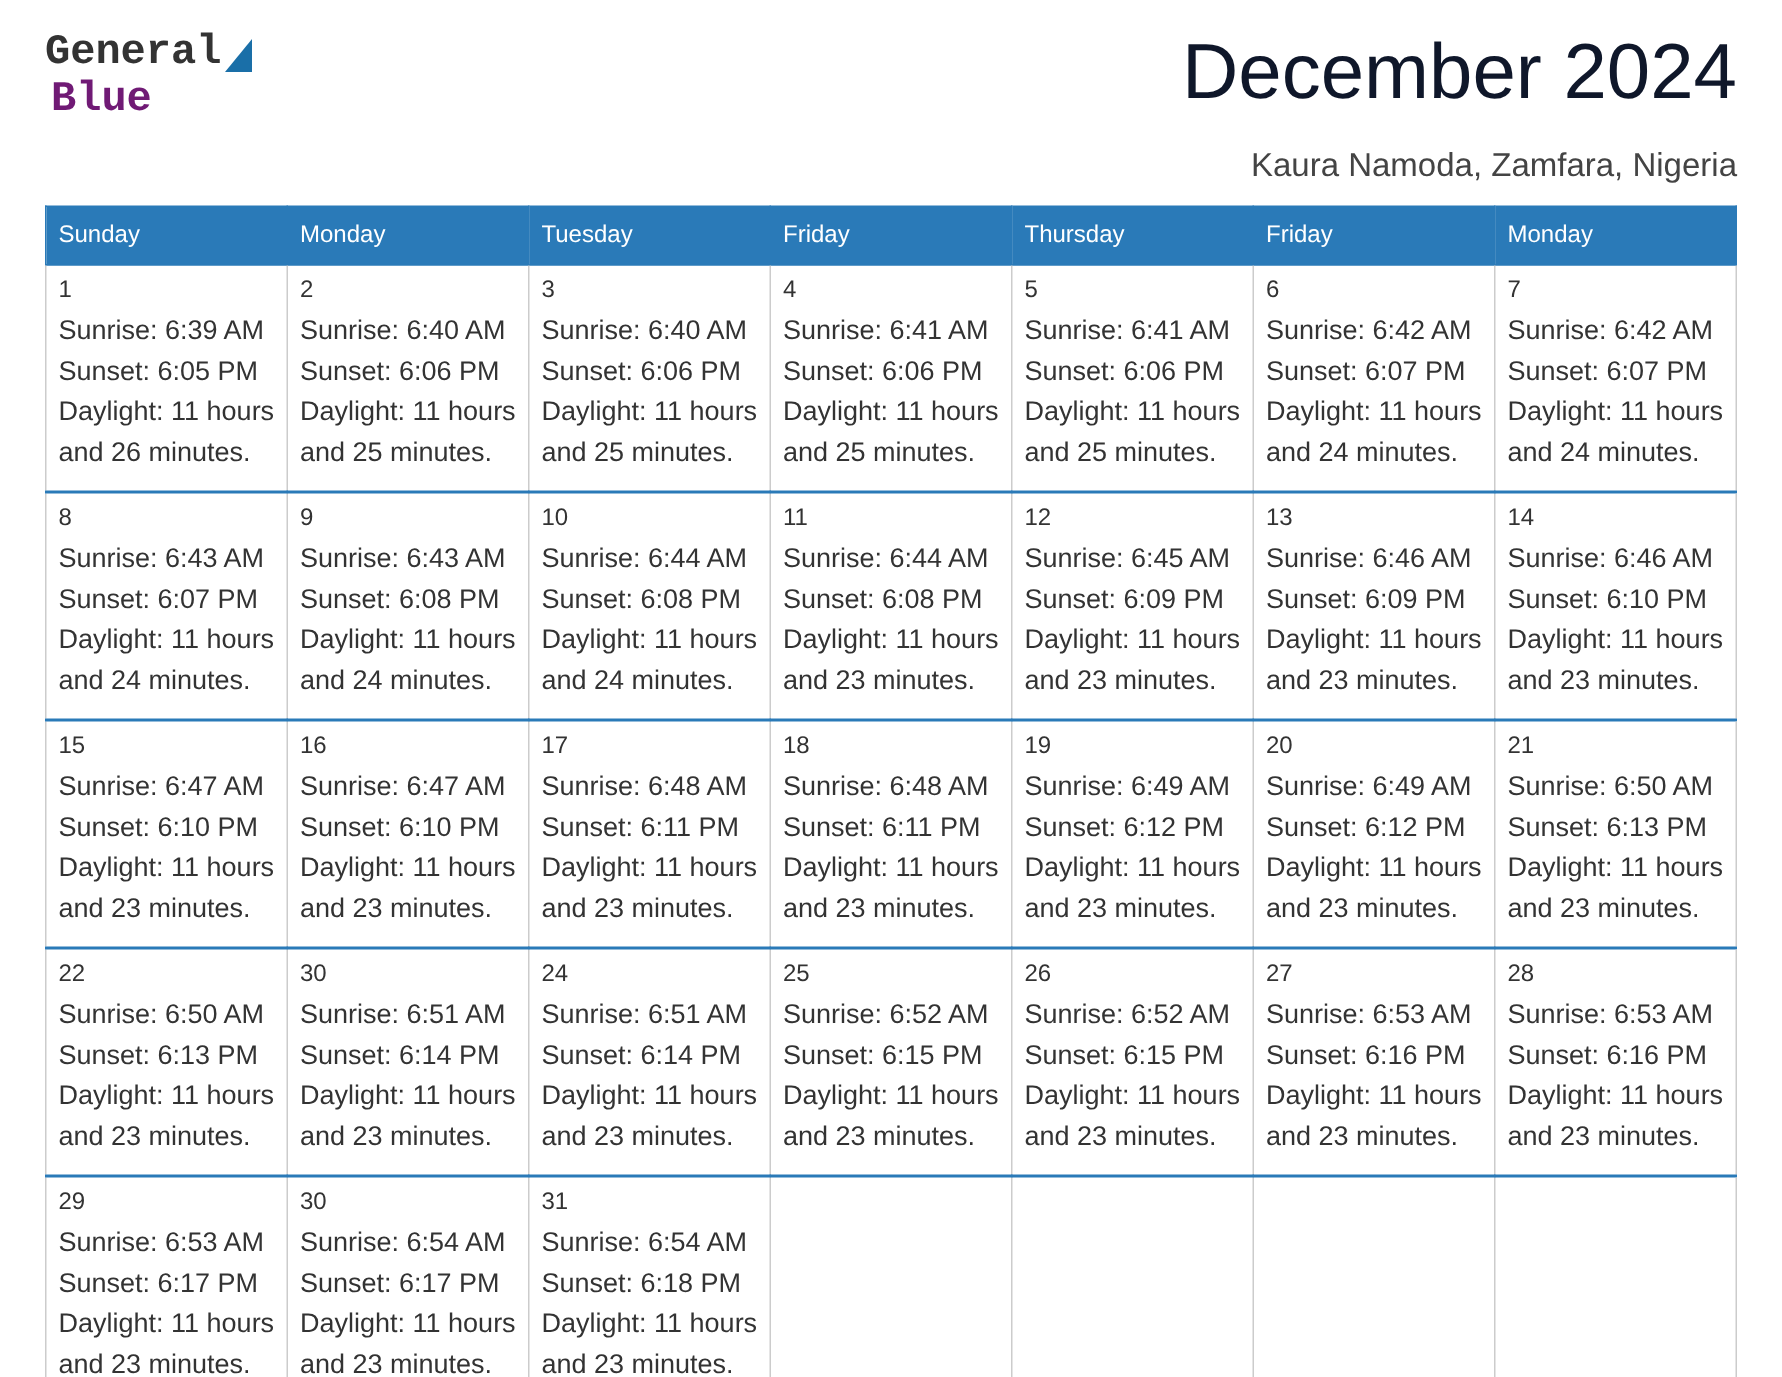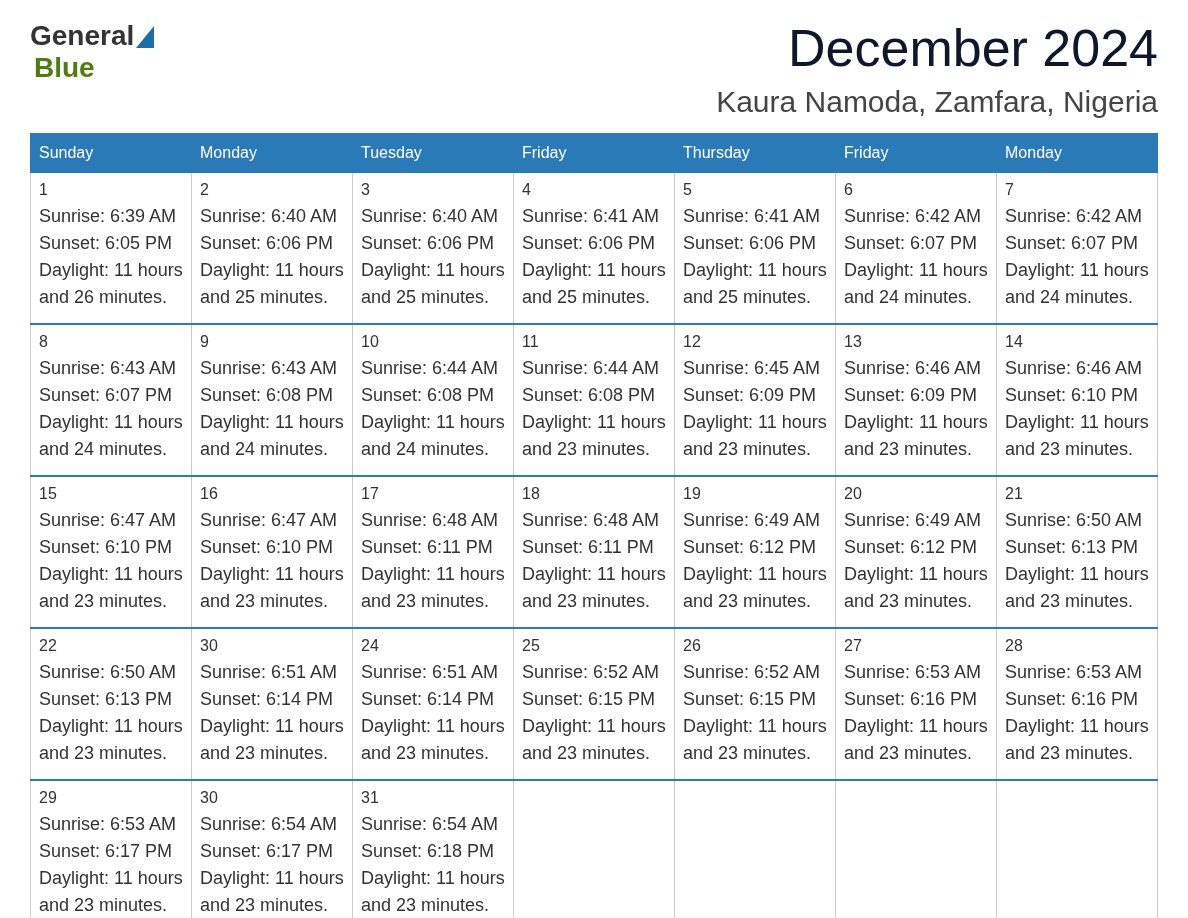--- a/index.html
+++ b/index.html
@@ -12,47 +12,48 @@
     }
     .header {
       display: flex;
       justify-content: space-between;
       align-items: flex-start;
       margin-bottom: 10px;
     }
     .logo {
       display: flex;
       gap: 4px;
+      font-family: Liberation Mono, monospace;
     }
     .logo-line1 {
       font-size: 28px;
       font-weight: bold;
       color: #333;
       display: flex;
       align-items: center;
     }
     .logo-line2 {
       font-size: 28px;
       font-weight: bold;
-      color: #4d7c0f;
+      color: #701a75;
       padding-left: 4px;
     }
     .title-section {
       text-align: right;
     }
     .month-title {
       font-size: 52px;
       font-weight: normal;
       color: #0f172a;
       line-height: 1.1;
     }
     .location {
-      font-size: 30px;
+      font-size: 22px;
       color: #444;
-      margin-top: 8px;
+      margin-top: 20px;
     }
     table {
       width: 100%;
       border-collapse: collapse;
       margin-top: 14px;
     }
     thead th {
       background-color: #2a7ab8;
       color: #fff;
       padding: 10px 8px;

